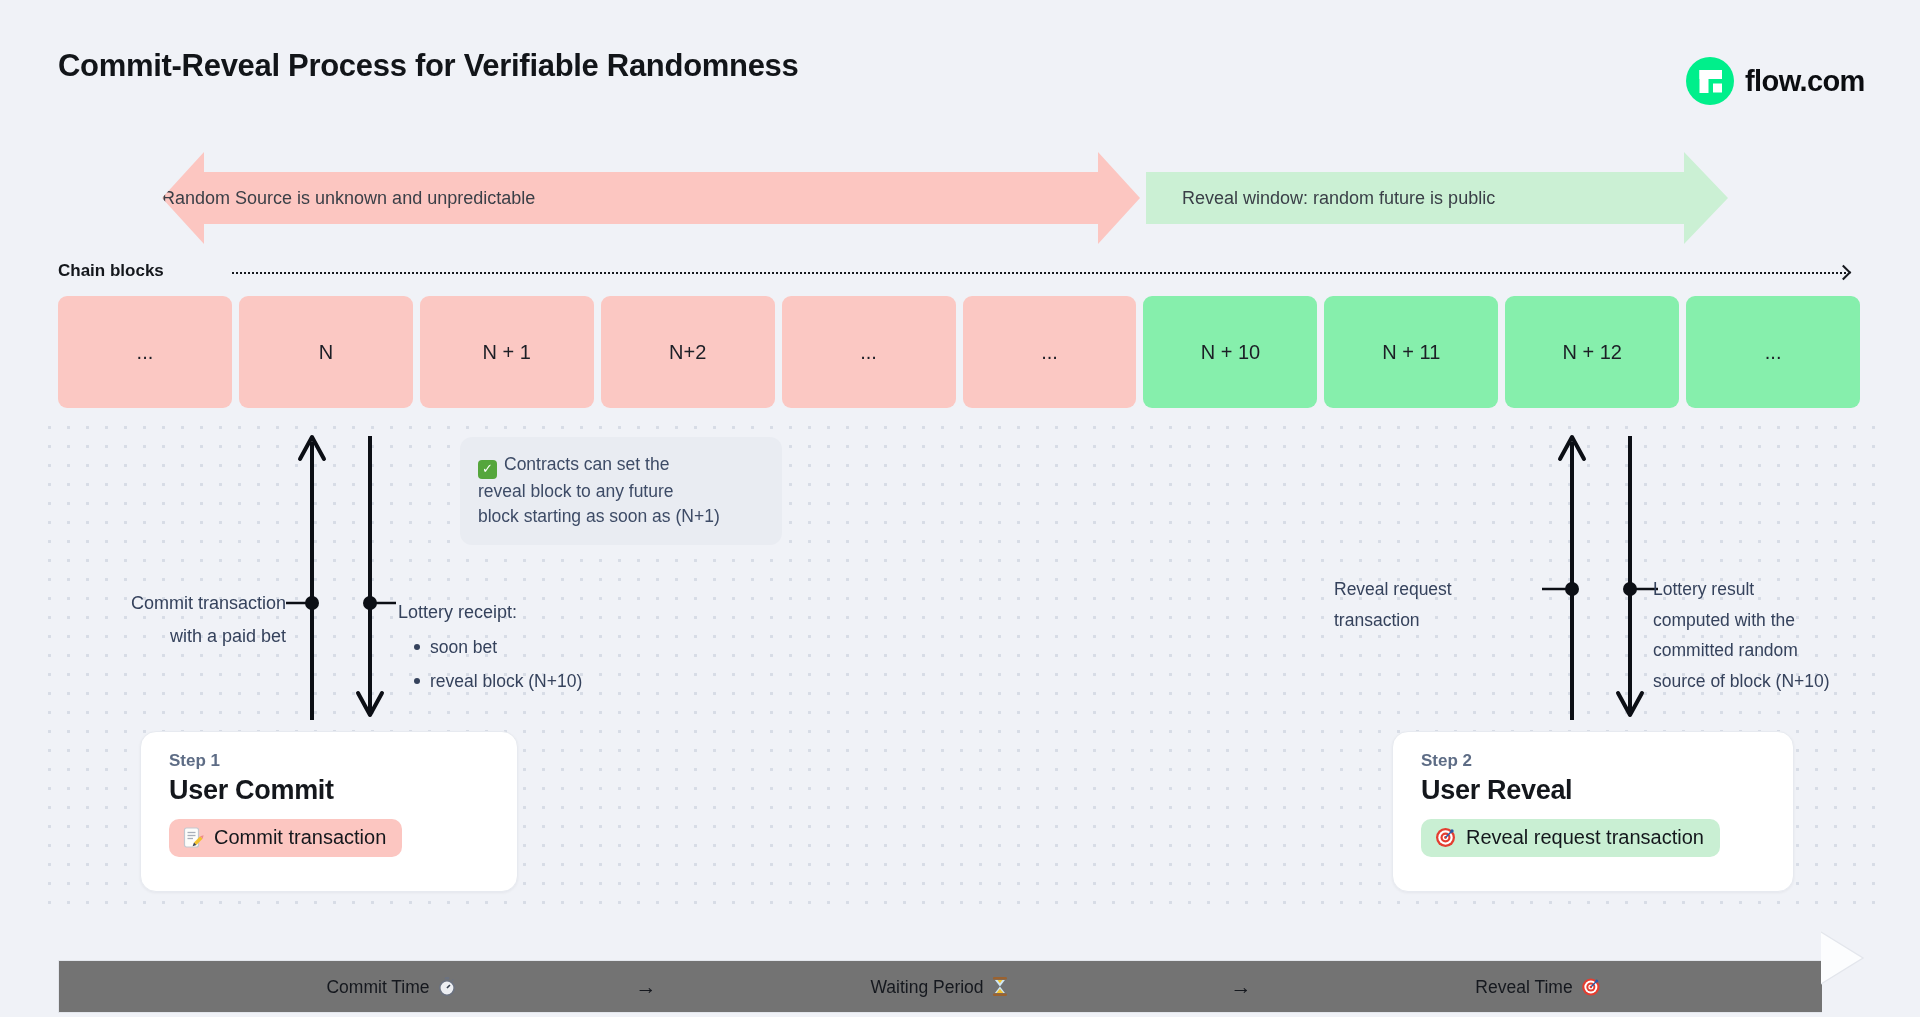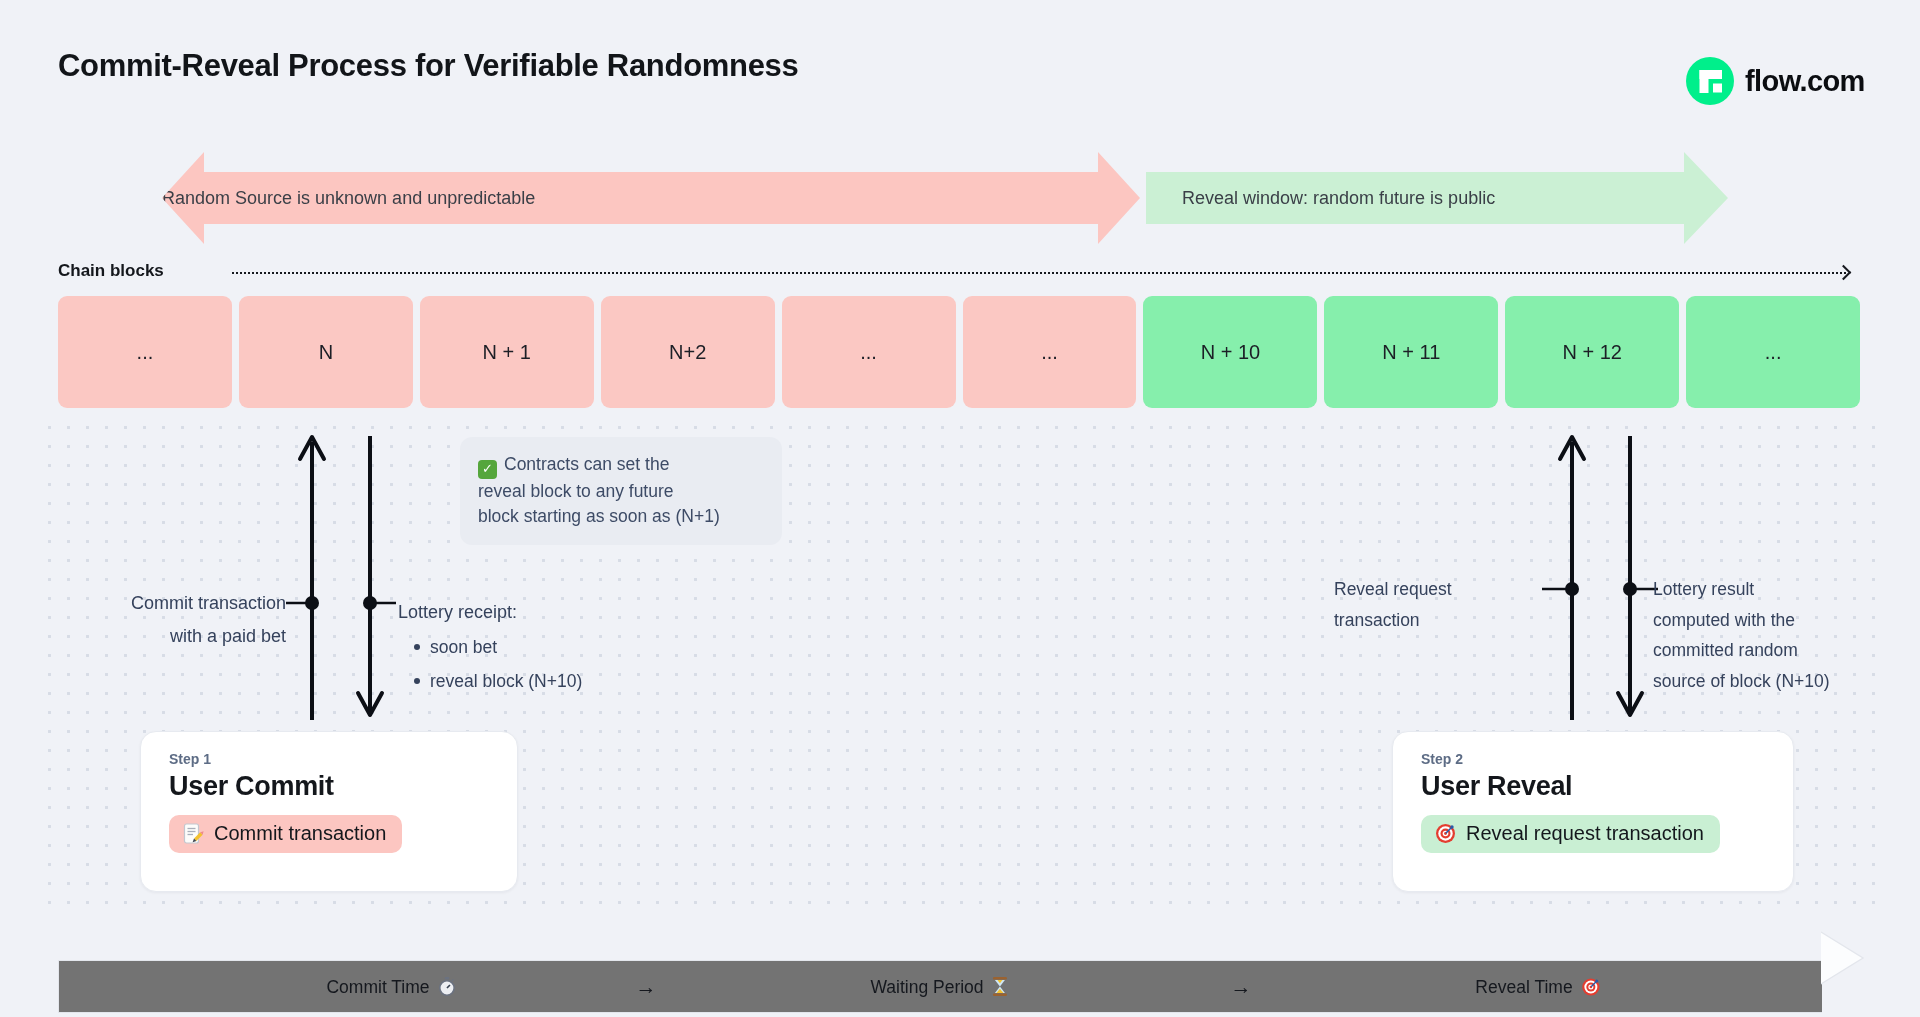--- a/index.html
+++ b/index.html
@@ -63,21 +63,21 @@
   .receipt-row { display:flex; align-items:center; gap:10px; margin:0 0 8px 16px; font-size:17.5px; }
   .bullet-dot { width:6px; height:6px; border-radius:50%; background:#35425c; flex:none; }
   .reveal-tx { left:1334px; top:574px; width:202px; text-align:left; font-size:17.5px; line-height:31px; }
   .lottery-result { left:1653px; top:574px; width:215px; font-size:17.5px; line-height:30.5px; }
 
   
   .card { position:absolute; top:731px; height:161px; background:#ffffff; border:1px solid #e7eaf0;
           border-radius:16px; box-shadow:0 1px 3px rgba(16,24,40,0.05); padding:19px 0 0 28px; }
   .card-1 { left:140px; width:378px; }
   .card-2 { left:1392px; width:402px; }
-  .step-label { font-size:14px; font-weight:700; color:#5d6c85; }
+  .step-label { font-size:17px; font-weight:700; color:#5d6c85; }
   .step-title { font-size:27px; font-weight:700; color:#14171c; margin-top:4px; letter-spacing:-0.3px; }
   .badge { display:inline-flex; align-items:center; gap:10px; margin-top:13px; padding:7px 16px 8px 14px;
            border-radius:10px; font-size:20px; color:#14171c; }
   .badge-commit { background:#fcc6c1; }
   .badge-reveal { background:#c9efd3; }
 
   
   .timeline { position:absolute; left:58px; top:960px; width:1764px; height:53px; background:#737373;
               border:1px solid #e3e6ec; border-right:none; }
   .tl-item { position:absolute; top:50%; transform:translate(-50%,-50%); display:inline-flex; align-items:center;

